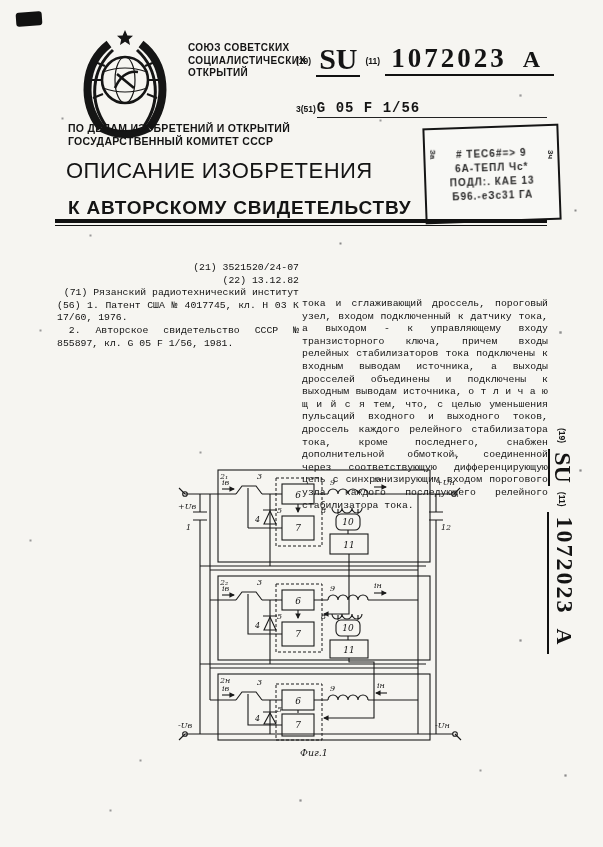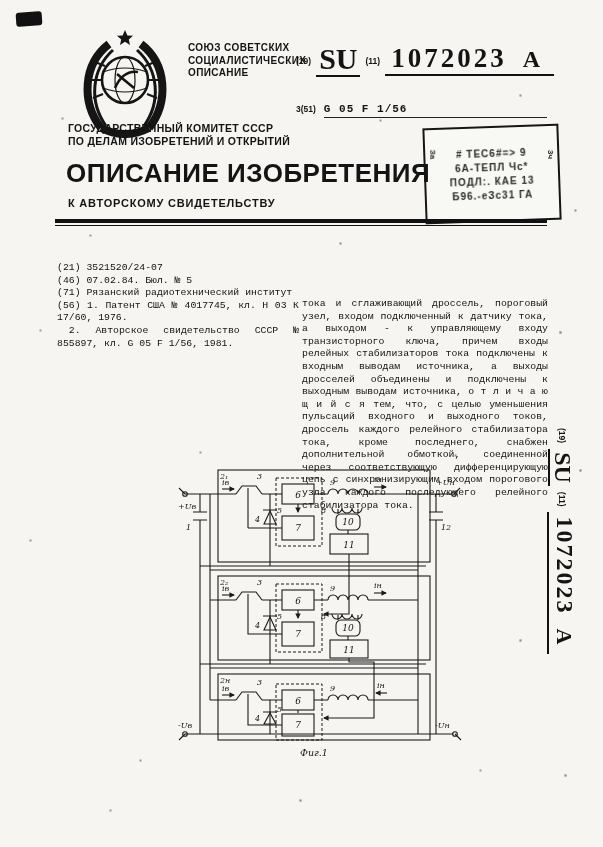--- a/index.html
+++ b/index.html
@@ -9,40 +9,40 @@
   
   .corner-mark{left:16px;top:12px;width:26px;height:14px;background:#111;border-radius:3px;transform:rotate(-4deg);}
   .union{left:188px;top:42px;font-weight:bold;font-size:10px;line-height:12.5px;letter-spacing:.4px;}
   .suline{left:296px;top:44px;display:flex;align-items:center;gap:5px;}
   .smallcode{font-size:8.5px;font-weight:bold;}
   .su-big{font-family:"Liberation Serif",serif;font-weight:bold;font-size:30px;line-height:30px;
           border-bottom:2.5px solid #111;padding:0 3px 1px 3px;}
   .numwrap{display:inline-flex;align-items:baseline;gap:16px;border-bottom:2.5px solid #111;padding:0 14px 2px 6px;}
   .num-big{font-family:"Liberation Serif",serif;font-weight:bold;font-size:27px;line-height:27px;letter-spacing:3px;}
   .kind-big{font-family:"Liberation Serif",serif;font-weight:bold;font-size:24px;line-height:24px;}
-  .ipcline{left:296px;top:98px;width:251px;display:flex;align-items:baseline;gap:8px;}
+  .ipcline{left:296px;top:98px;width:251px;display:flex;align-items:baseline;gap:1px;}
   .ipc-u{flex:1;border-bottom:1.5px solid #222;padding-bottom:1px;}
-  .ipc-val{font-family:"Liberation Mono",monospace;font-weight:bold;font-size:11px;letter-spacing:1px;}
+  .ipc-val{font-family:"Liberation Mono",monospace;font-weight:bold;font-size:14px;letter-spacing:1px;}
   .committee{left:68px;top:122px;font-weight:bold;font-size:10.5px;line-height:13px;letter-spacing:.3px;}
   
   .stamp{left:424px;top:126px;width:132px;height:92px;border:2.5px solid #151515;transform:rotate(-2deg);
          display:flex;flex-direction:column;justify-content:center;gap:3px;text-align:center;
          filter:blur(.5px);background:rgba(255,255,255,.25);}
   .stamp-line{font-weight:bold;font-size:10px;letter-spacing:1px;color:#2b2b2b;}
   .stamp-side{font-size:8px;font-weight:bold;color:#2b2b2b;filter:blur(.6px);}
   
-  .doc-title{left:66px;top:158px;font-weight:bold;font-size:26px;letter-spacing:.5px;}
-  .doc-subtitle{left:68px;top:197px;font-weight:bold;font-size:11px;letter-spacing:.8px;}
+  .doc-title{left:66px;top:158px;font-weight:normal;font-size:22px;letter-spacing:.5px;}
+  .doc-subtitle{left:68px;top:197px;font-weight:bold;font-size:19px;letter-spacing:.8px;}
   .rule{left:55px;top:219px;width:492px;border-top:4px solid #111;}
   .rule-inner{margin-top:2px;border-top:1.2px solid #111;}
   
   .col{font-family:"Liberation Mono",monospace;font-size:9.8px;line-height:12.6px;color:#121212;}
   .col-left{left:57px;top:262px;width:242px;}
   .col-right{left:302px;top:262px;width:246px;text-align:justify;margin-top:36px;}
-  .bib{white-space:normal;}
+  .bib{white-space:normal;text-align:right;}
   .bib-just{text-align:justify;}
   .bib-ind{text-indent:2ch;text-align:justify;}
   .abstract-left{margin-top:12px;text-align:justify;}
   
   .diagram{left:178px;top:462px;}
   .w{stroke:#1a1a1a;stroke-width:1.1;fill:none;}
   .dash{stroke:#1a1a1a;stroke-width:1;fill:none;stroke-dasharray:3 2;}
   .lb{font:italic 8px "DejaVu Serif",serif;fill:#141414;}
   .bn{font:italic 9px "DejaVu Serif",serif;fill:#141414;text-anchor:middle;}
   .cap{font:italic 9.5px "DejaVu Serif",serif;fill:#141414;}
@@ -80,64 +80,64 @@
     <path d="M31,98 C14,74 16,42 38,22" fill="none" stroke="#151515" stroke-width="3"></path>
     <path d="M74,100 C94,74 92,36 66,16" fill="none" stroke="#151515" stroke-width="8"></path>
     <path d="M69,98 C86,74 84,42 62,22" fill="none" stroke="#151515" stroke-width="3"></path>
     <path d="M26,100 Q50,112 74,100" fill="none" stroke="#151515" stroke-width="8"></path>
     <path d="M18,70 L28,66 M16,52 L26,52 M20,34 L30,38 M82,70 L72,66 M84,52 L74,52 M80,34 L70,38" stroke="#151515" stroke-width="2"></path>
   </svg>
 
   <div class="abs union">
     <div>СОЮЗ СОВЕТСКИХ</div>
     <div>СОЦИАЛИСТИЧЕСКИХ</div>
-    <div>ОПИСАНИЕ</div>
+    <div>ОТКРЫТИЙ</div>
   </div>
 
   <div class="abs suline">
     <span class="smallcode">(19)</span>
     <span class="su-big">SU</span>
     <span class="smallcode">(11)</span>
     <span class="numwrap">
       <span class="num-big">1072023</span>
       <span class="kind-big">A</span>
     </span>
   </div>
 
   <div class="abs ipcline">
     <span class="smallcode">3(51)</span>
     <span class="ipc-u">
       <span class="ipc-val">G 05 F 1/56</span>
     </span>
   </div>
 
   <div class="abs committee">
+    <div>ПО ДЕЛАМ ИЗОБРЕТЕНИЙ И ОТКРЫТИЙ</div>
     <div>ГОСУДАРСТВЕННЫЙ КОМИТЕТ СССР</div>
-    <div>ПО ДЕЛАМ ИЗОБРЕТЕНИЙ И ОТКРЫТИЙ</div>
   </div>
 
   <div class="abs stamp">
     <div class="stamp-line"># ТЕС6#=&gt; 9</div>
     <div class="stamp-line">6А-ТЕПЛ Чс*</div>
     <div class="stamp-line">ПОДЛ:. КАЕ 13</div>
     <div class="stamp-line">Б96.-еЗс31 ГА</div>
   </div>
   <div class="abs stamp-side" style="left:428px;top:150px;transform:rotate(90deg);">За</div>
   <div class="abs stamp-side" style="left:546px;top:150px;transform:rotate(90deg);">3ч</div>
 
   <div class="abs doc-title">ОПИСАНИЕ ИЗОБРЕТЕНИЯ</div>
   <div class="abs doc-subtitle">К АВТОРСКОМУ СВИДЕТЕЛЬСТВУ</div>
 
   <div class="abs rule">
     <div class="rule-inner"></div>
   </div>
 
   <div class="abs col col-left">
     <div class="bib">(21) 3521520/24-07</div>
-    <div class="bib">(46) 07.02.84. Бюл. № 5</div>
+    <div class="bib">(22) 13.12.82</div>
     <div class="bib">(71) Рязанский радиотехнический институт</div>
     <div class="bib bib-just">(56) 1. Патент США № 4017745, кл. Н 03 К 17/60, 1976.</div>
     <div class="bib bib-ind">2. Авторское свидетельство СССР № 855897, кл. G 05 F 1/56, 1981.</div>
   </div>
 
   <div class="abs col col-right">тока и сглаживающий дроссель, пороговый узел, входом подключенный к датчику тока, а выходом - к управляющему входу транзисторного ключа, причем входы релейных стабилизаторов тока подключены к входным выводам источника, а выходы дросселей объединены и подключены к выходным выводам источника, о т л и ч а ю щ и й с я  тем, что, с целью уменьшения пульсаций входного и выходного токов, дроссель каждого релейного стабилизатора тока, кроме последнего, снабжен дополнительной обмоткой, соединенной через соответствующую дифференцирующую цепь с синхронизирующим входом порогового узла каждого последующего релейного стабилизатора тока.</div>
 
   <svg class="abs diagram" width="290" height="300" viewBox="0 0 290 300">
     <defs>
       <marker id="ah" viewBox="0 0 6 6" refX="5" refY="3" markerWidth="5" markerHeight="5" orient="auto">

